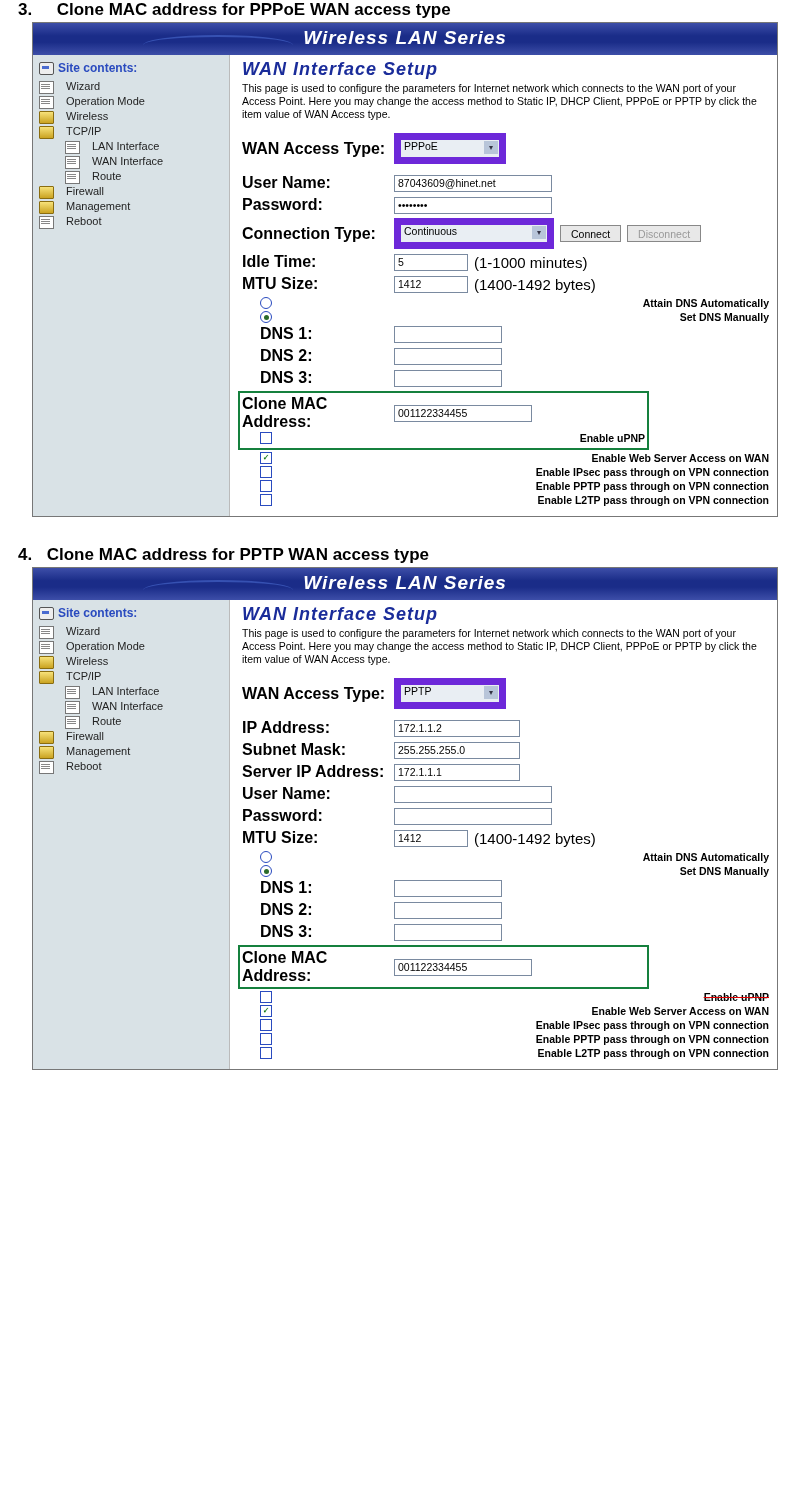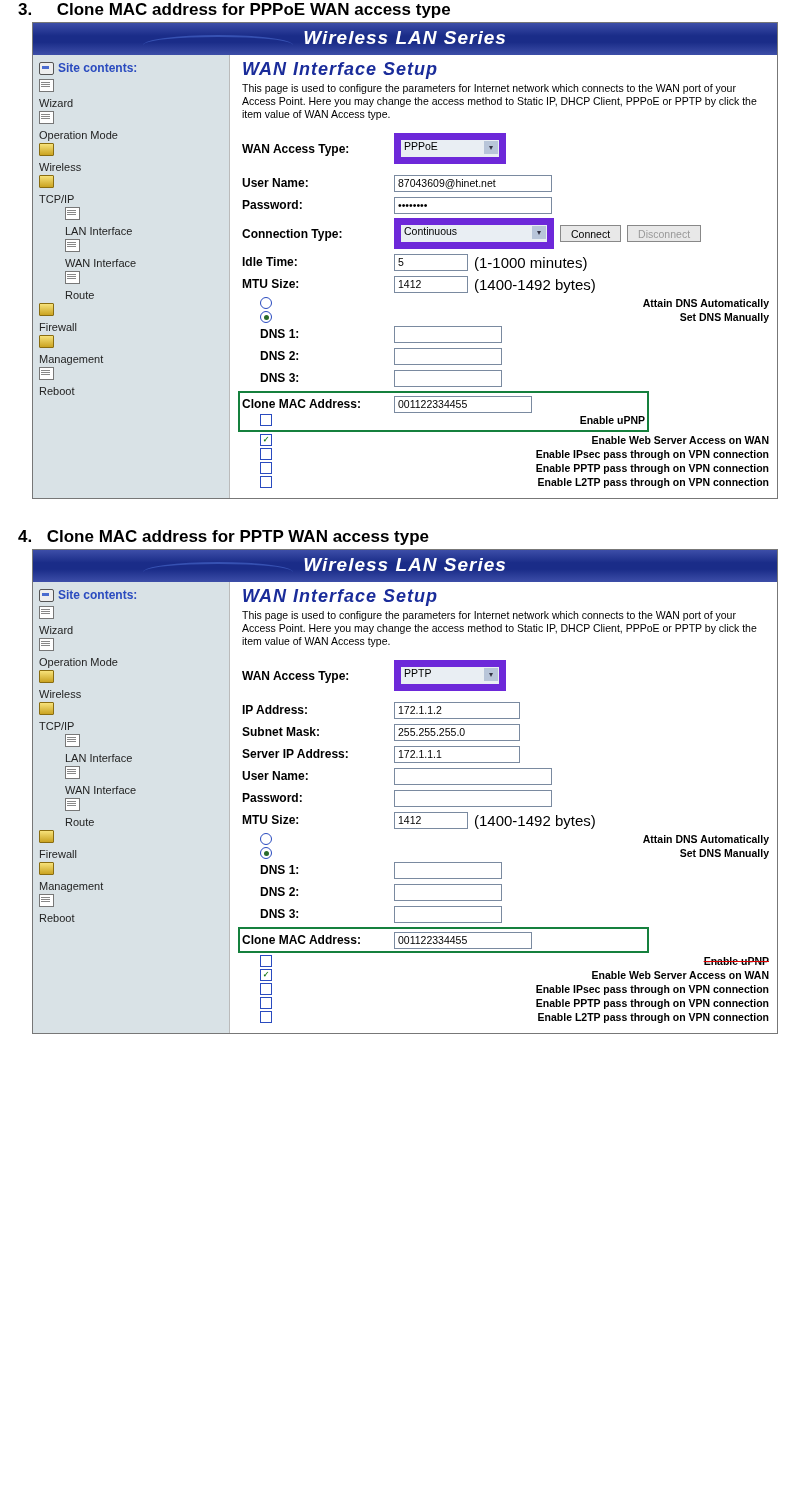--- a/index.html
+++ b/index.html
@@ -8,33 +8,33 @@
   .heading .num { display:inline-block; width:34px; }
   .shot { border:1px solid #777; margin-left:14px; width:744px; background:#fff; }
   .titlebar { background:linear-gradient(#3d4ea8,#1a2c88 40%,#1a2c88 60%,#3d4ea8);
               text-align:center; padding:4px 0 6px 0; position:relative; }
   .titlebar-swirl { position:absolute; left:110px; top:12px; width:150px; height:12px;
                     border-top:2px solid #4a6bcf; border-radius:70% 70% 0 0/100% 100% 0 0; opacity:.6;}
   .titlebar-text { color:#fff; font-style:italic; font-weight:bold; font-size:19px; letter-spacing:1px; }
   .shot-body { display:flex; }
   .sidebar { width:186px; background:#d9e2e6; padding:6px 4px 30px 6px; font-size:11px; color:#222; border-right:1px solid #bbb; }
   .site-label { color:#2a4bbf; font-weight:bold; font-size:12px; margin-bottom:4px; display:flex; align-items:center; gap:4px;}
-  .tree-item { display:flex; align-items:flex-start; gap:4px; line-height:15px;flex-direction:column; }
+  .tree-item { display:flex; align-items:flex-end; gap:12px; line-height:15px; }
   .tree-sub { margin-left:26px; }
   .folder-icon, .page-icon, .drive-icon { width:13px; height:11px; display:inline-block; flex:none;}
   .folder-icon { background:linear-gradient(#f7e27a,#caa321); border:1px solid #8a6d10; border-radius:1px;}
   .page-icon { background:#fff; border:1px solid #777; position:relative;}
   .page-icon::after{content:""; position:absolute; left:1px; top:2px; width:9px; height:1px; background:#888; box-shadow:0 2px #888,0 4px #888;}
   .drive-icon { background:#eee; border:1px solid #555; border-radius:2px; position:relative;}
   .drive-icon::after{content:""; position:absolute; left:2px; top:3px; width:7px; height:3px; background:#4a6bcf;}
   .content { flex:1; padding:4px 8px 8px 12px; font-size:11px; }
   .h2 { color:#1a2c9a; font-weight:bold; font-style:italic; font-size:18px; letter-spacing:1px; margin-bottom:2px;}
   .desc { font-size:10.5px; line-height:13px; margin-bottom:12px; }
   .form-row { display:flex; align-items:center; margin-bottom:4px; min-height:18px;}
-  .form-row .lbl { width:152px; font-weight:bold; font-size:12px; }
+  .form-row .lbl { width:152px; font-weight:bold; font-size:16px; }
   .form-row.indent .lbl { padding-left:18px; width:134px;}
   .txt { border:1px solid #7a8aa0; height:15px; padding:0 3px; font-size:10.5px; width:118px; background:#fff; }
   .txt.sm { width:66px;}
   .sel { border:7px solid #6d28d9; height:17px; font-size:10.5px; width:92px; background:#e9eef3; display:inline-flex; padding:0 3px; position:relative;}
   .sel .arrow { position:absolute; right:1px; top:1px; width:14px; height:13px; background:#b8c5d9; text-align:center; line-height:13px; font-size:8px; color:#334;}
   .btn { border:1px solid #888; background:#e8e8e8; height:17px; font-size:10.5px; padding:0 10px; margin-left:6px; cursor:pointer;}
   .btn.disabled { color:#999; }
   .hint { font-size:15px; margin-left:6px;}
   .cb-row { display:flex; align-items:center; margin:2px 0 2px 18px; font-weight:bold; font-size:10.5px;justify-content:space-between;}
   .cb-row.rd .cb{ border-radius:50%; }

